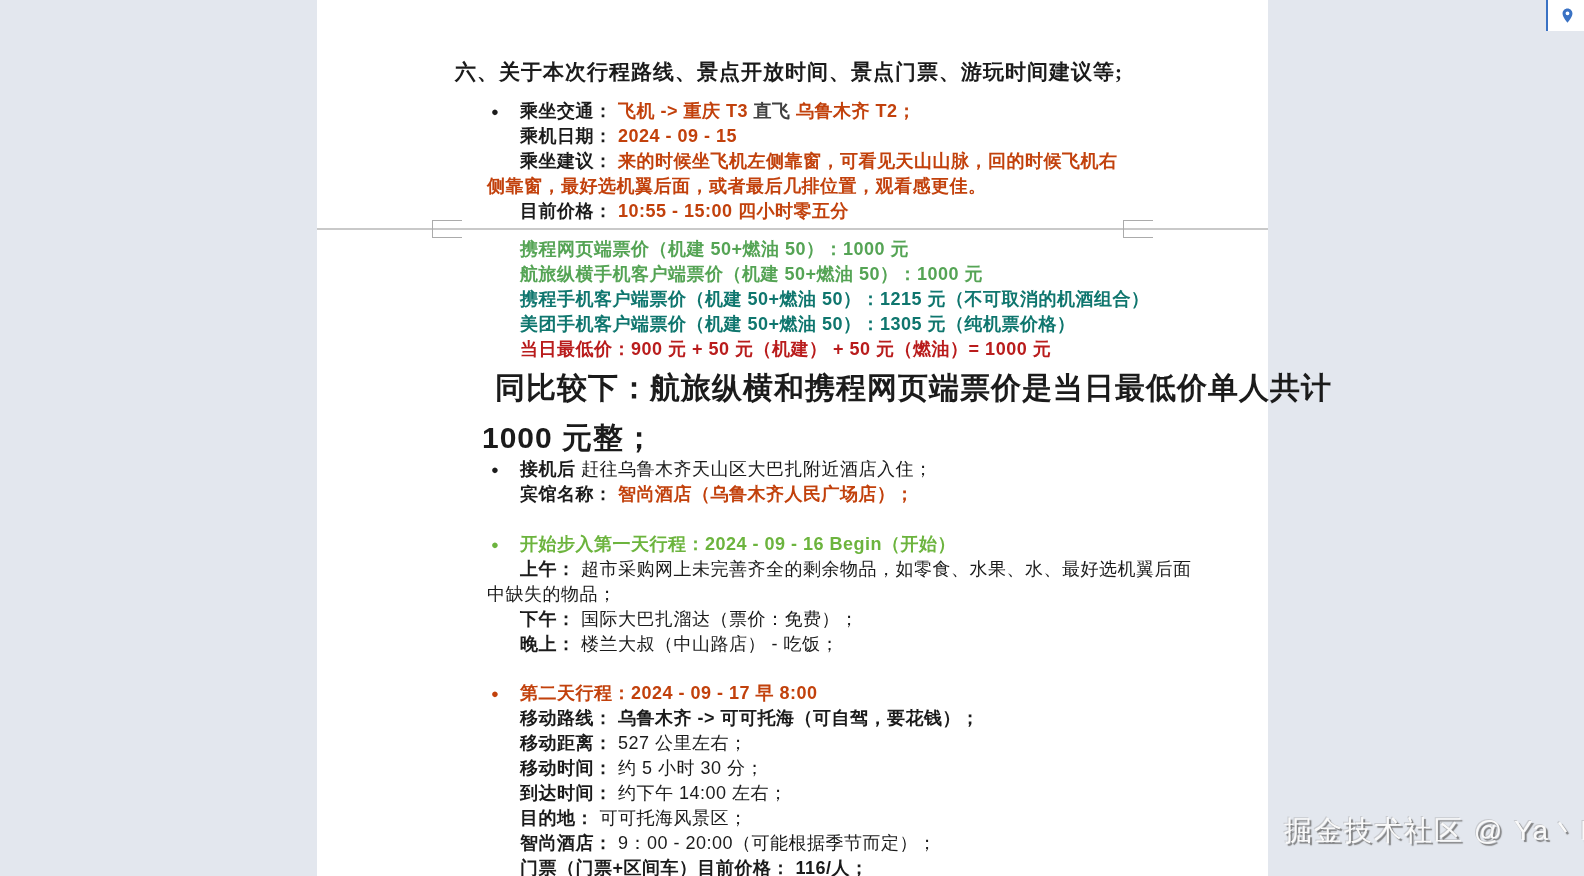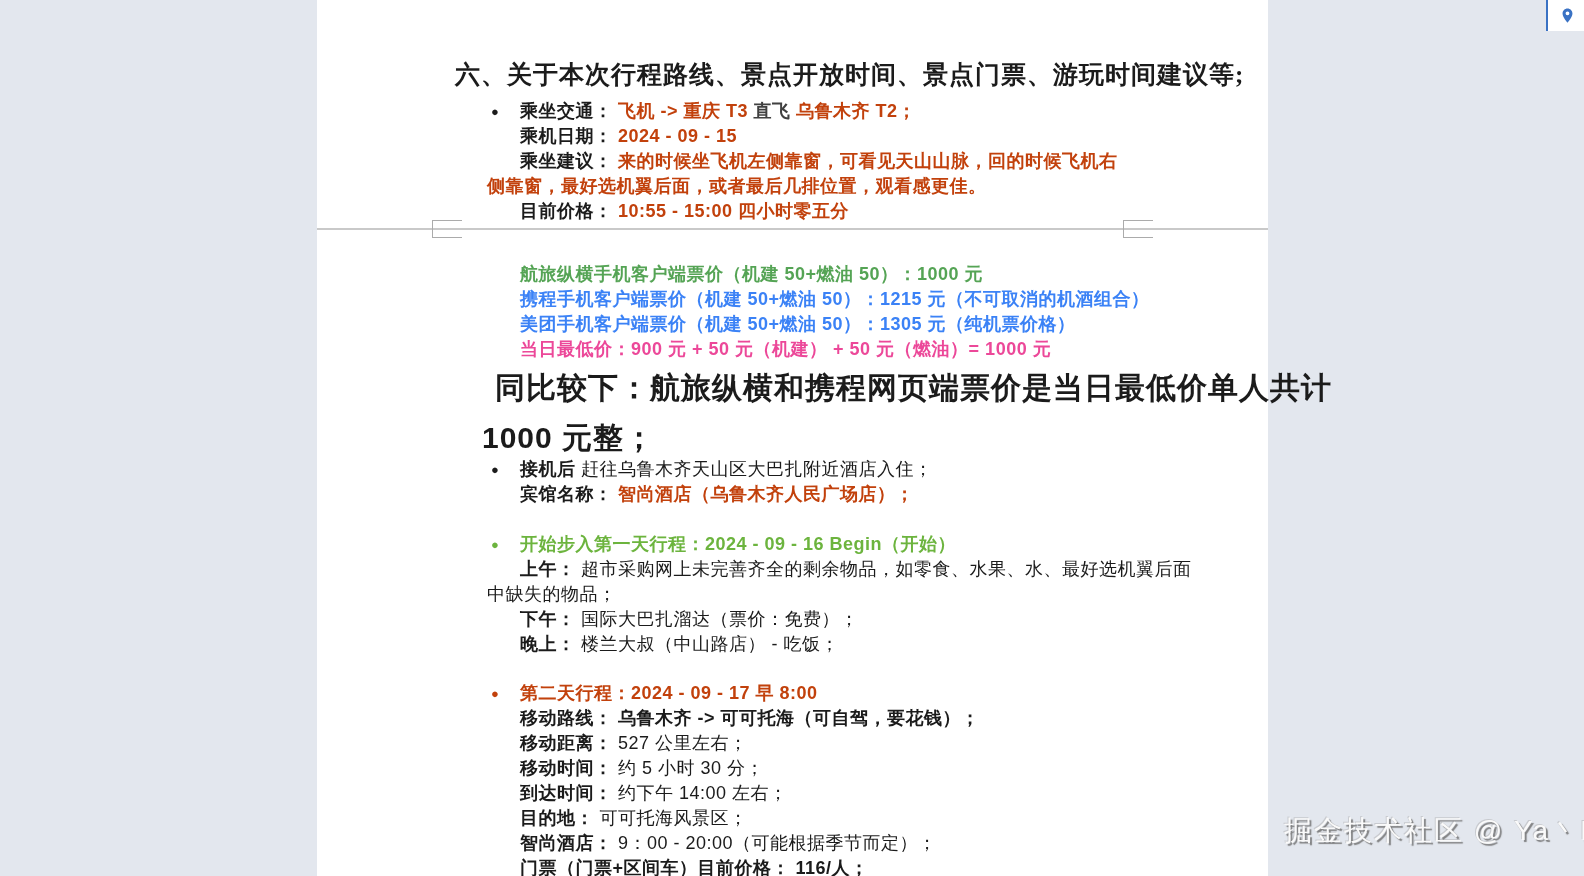--- a/index.html
+++ b/index.html
@@ -21,28 +21,28 @@
     background:transparent;
   }
   .sep-mark.m-left{left:115px;}
   .sep-mark.m-right{left:806px;}
 
   .p{position:absolute;white-space:nowrap;font-size:18px;line-height:25px;letter-spacing:.5px;}
   .b{font-weight:bold;}
   .red{color:#c2410c;}
   .blue{color:#404040;}
   .grn{color:#55a455;}
-  .org{color:#3b82f6;}
-  .teal{color:#ec4899;}
+  .org{color:#0f766e;}
+  .teal{color:#b91c1c;}
   .grn2{color:#6cb43e;}
 
   .title{
     position:absolute;left:138px;top:58px;white-space:nowrap;
     font-family:"Liberation Serif",serif;
-    font-size:25px;font-weight:bold;letter-spacing:1px;
+    font-size:21px;font-weight:bold;letter-spacing:1px;
   }
   .summary{
     position:absolute;white-space:nowrap;
     font-size:30px;font-weight:bold;letter-spacing:1px;
   }
   .bullet{
     position:absolute;left:174px;font-size:13px;line-height:25px;
   }
   
   .pin-btn{
@@ -88,20 +88,21 @@
 
   <div class="p b" style="left:203px;top:199px">
     <span>目前价格：</span>
     <span class="red">10:55 - 15:00  四小时零五分</span>
   </div>
 
   <div class="sep-line"></div>
   <div class="sep-mark m-left"></div>
   <div class="sep-mark m-right"></div>
 
+  <div class="p b grn" style="left:203px;top:237px">携程网页端票价（机建 50+燃油 50）：1000 元</div>
   <div class="p b grn" style="left:203px;top:262px">航旅纵横手机客户端票价（机建 50+燃油 50）：1000 元</div>
   <div class="p b org" style="left:203px;top:287px">携程手机客户端票价（机建 50+燃油 50）：1215 元（不可取消的机酒组合）</div>
   <div class="p b org" style="left:203px;top:312px">美团手机客户端票价（机建 50+燃油 50）：1305 元（纯机票价格）</div>
   <div class="p b teal" style="left:203px;top:337px">当日最低价：900 元 + 50 元（机建）  + 50 元（燃油）= 1000 元</div>
 
   <div class="summary" style="left:178px;top:368px">同比较下：航旅纵横和携程网页端票价是当日最低价单人共计</div>
   <div class="summary" style="left:165px;top:418px">1000 元整；</div>
 
   <span class="bullet" style="top:457px">●</span>
   <div class="p" style="left:203px;top:457px">

